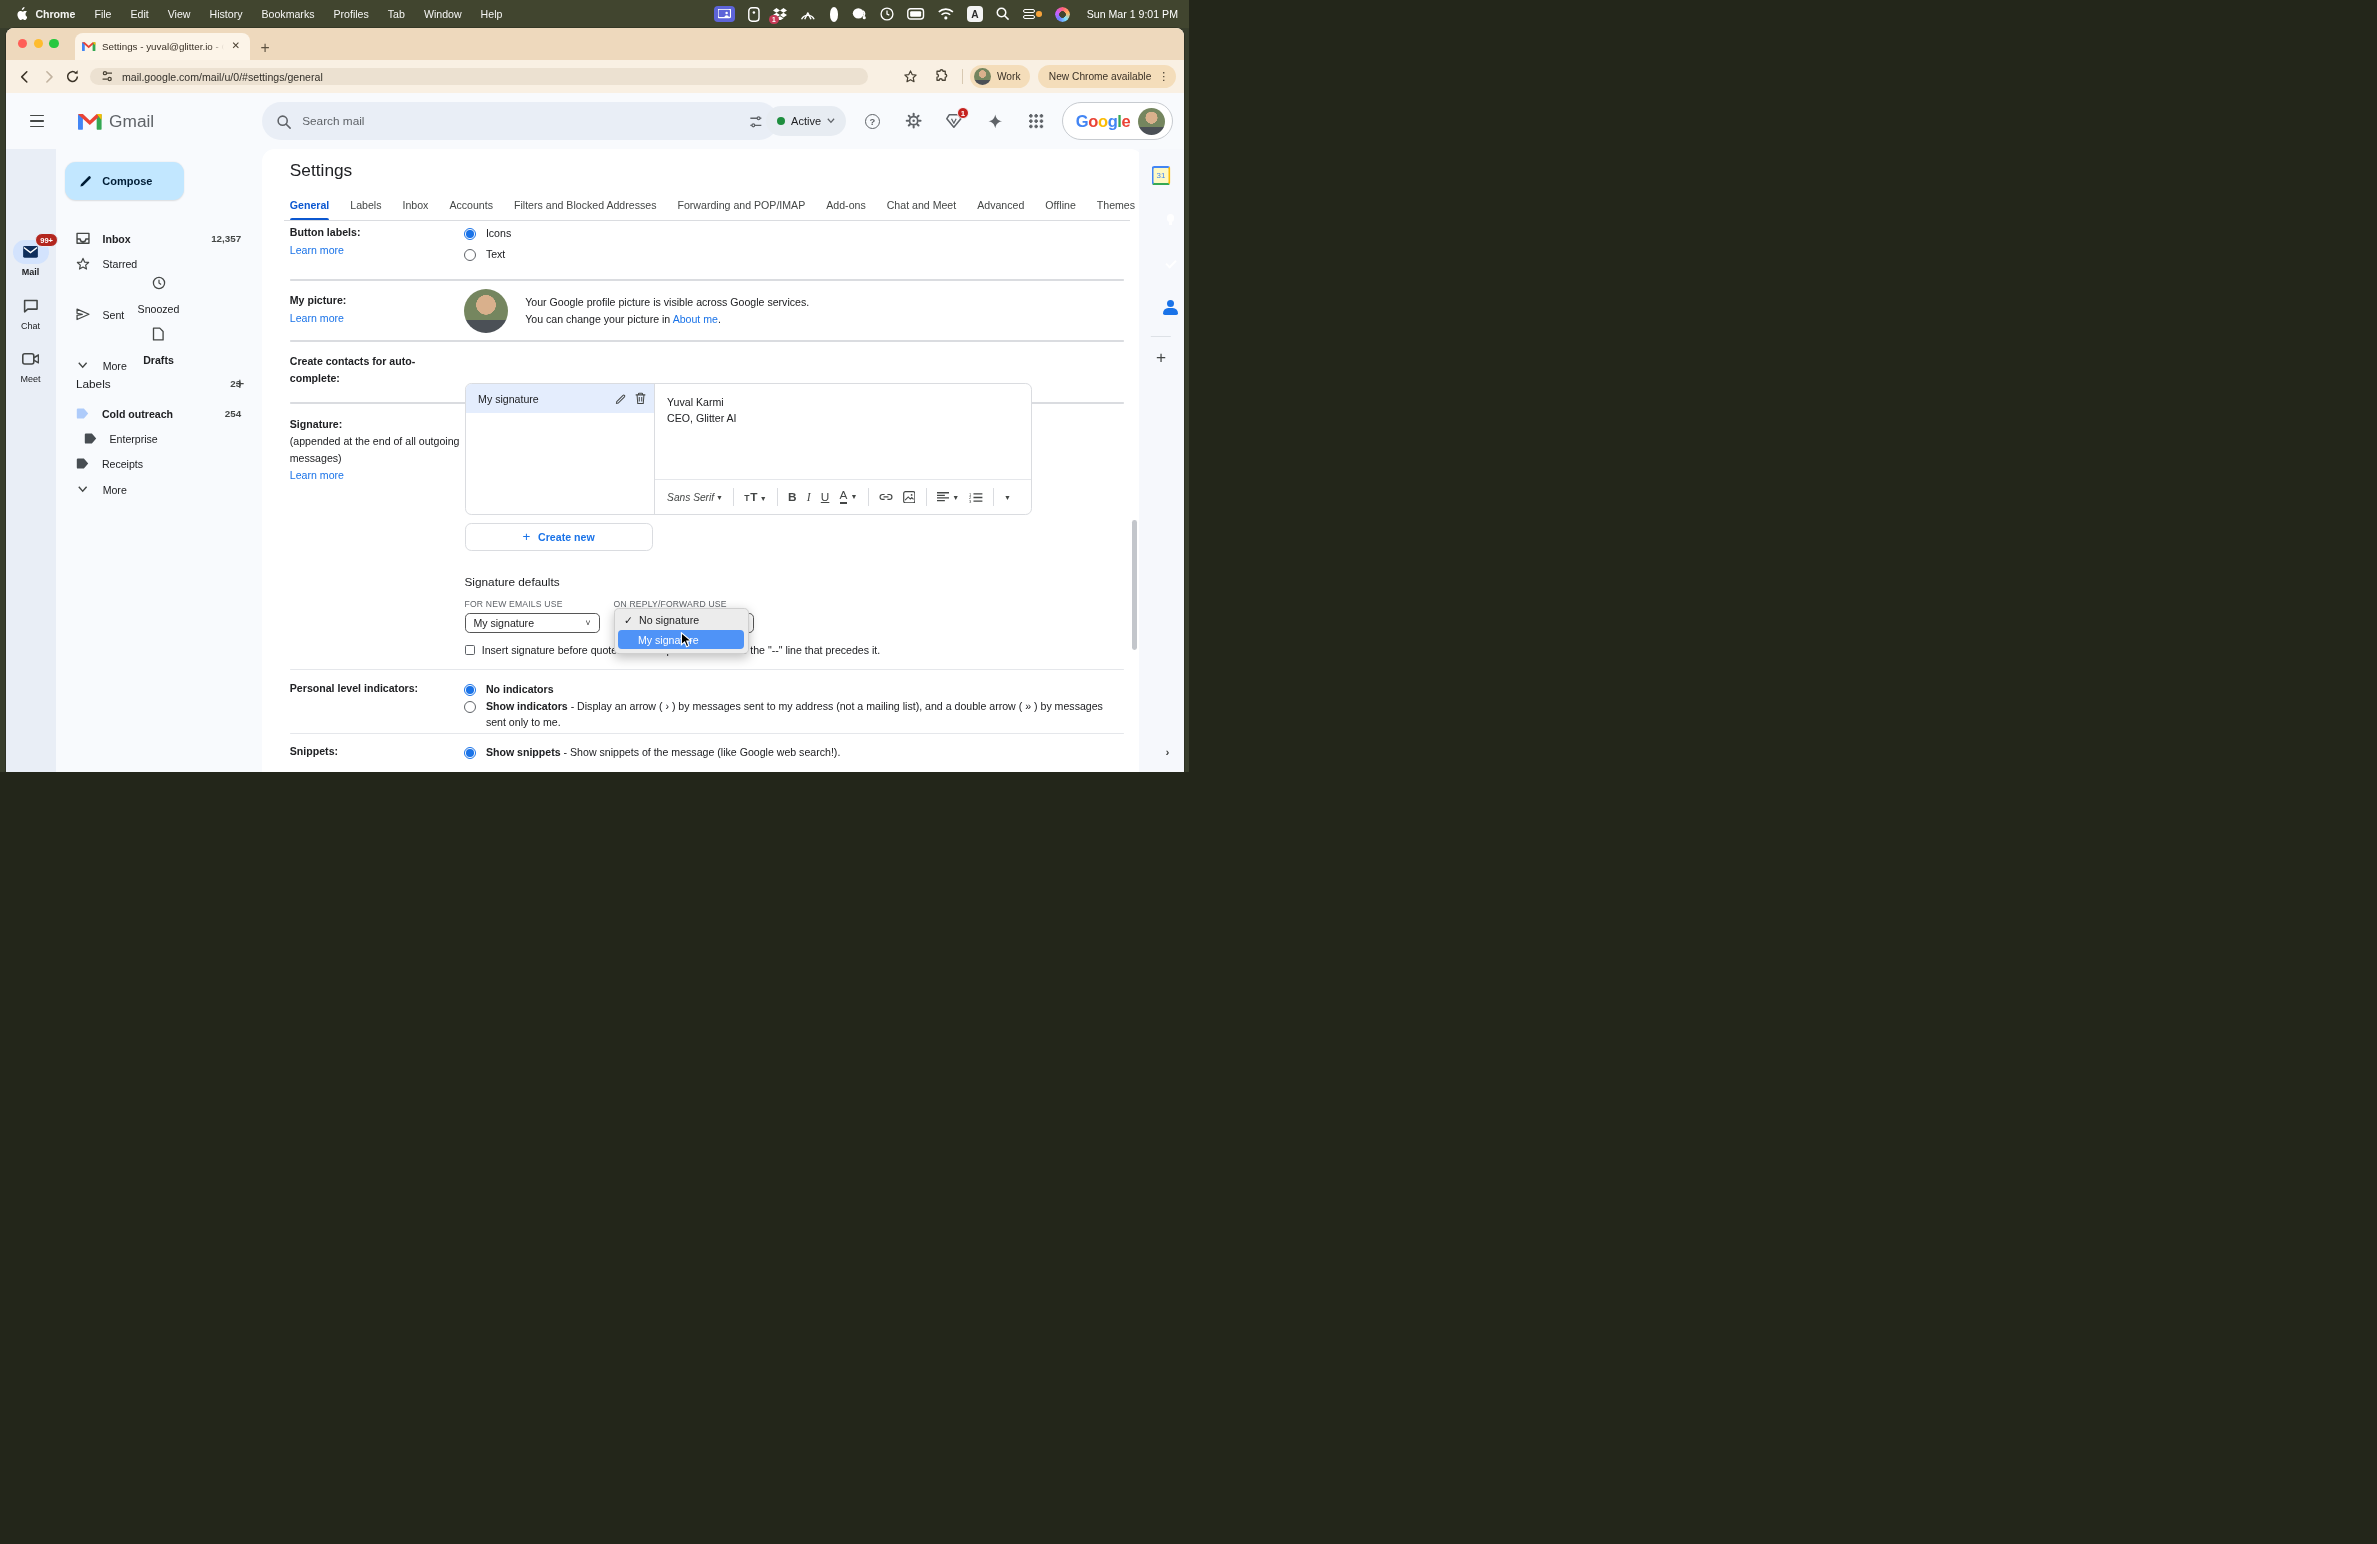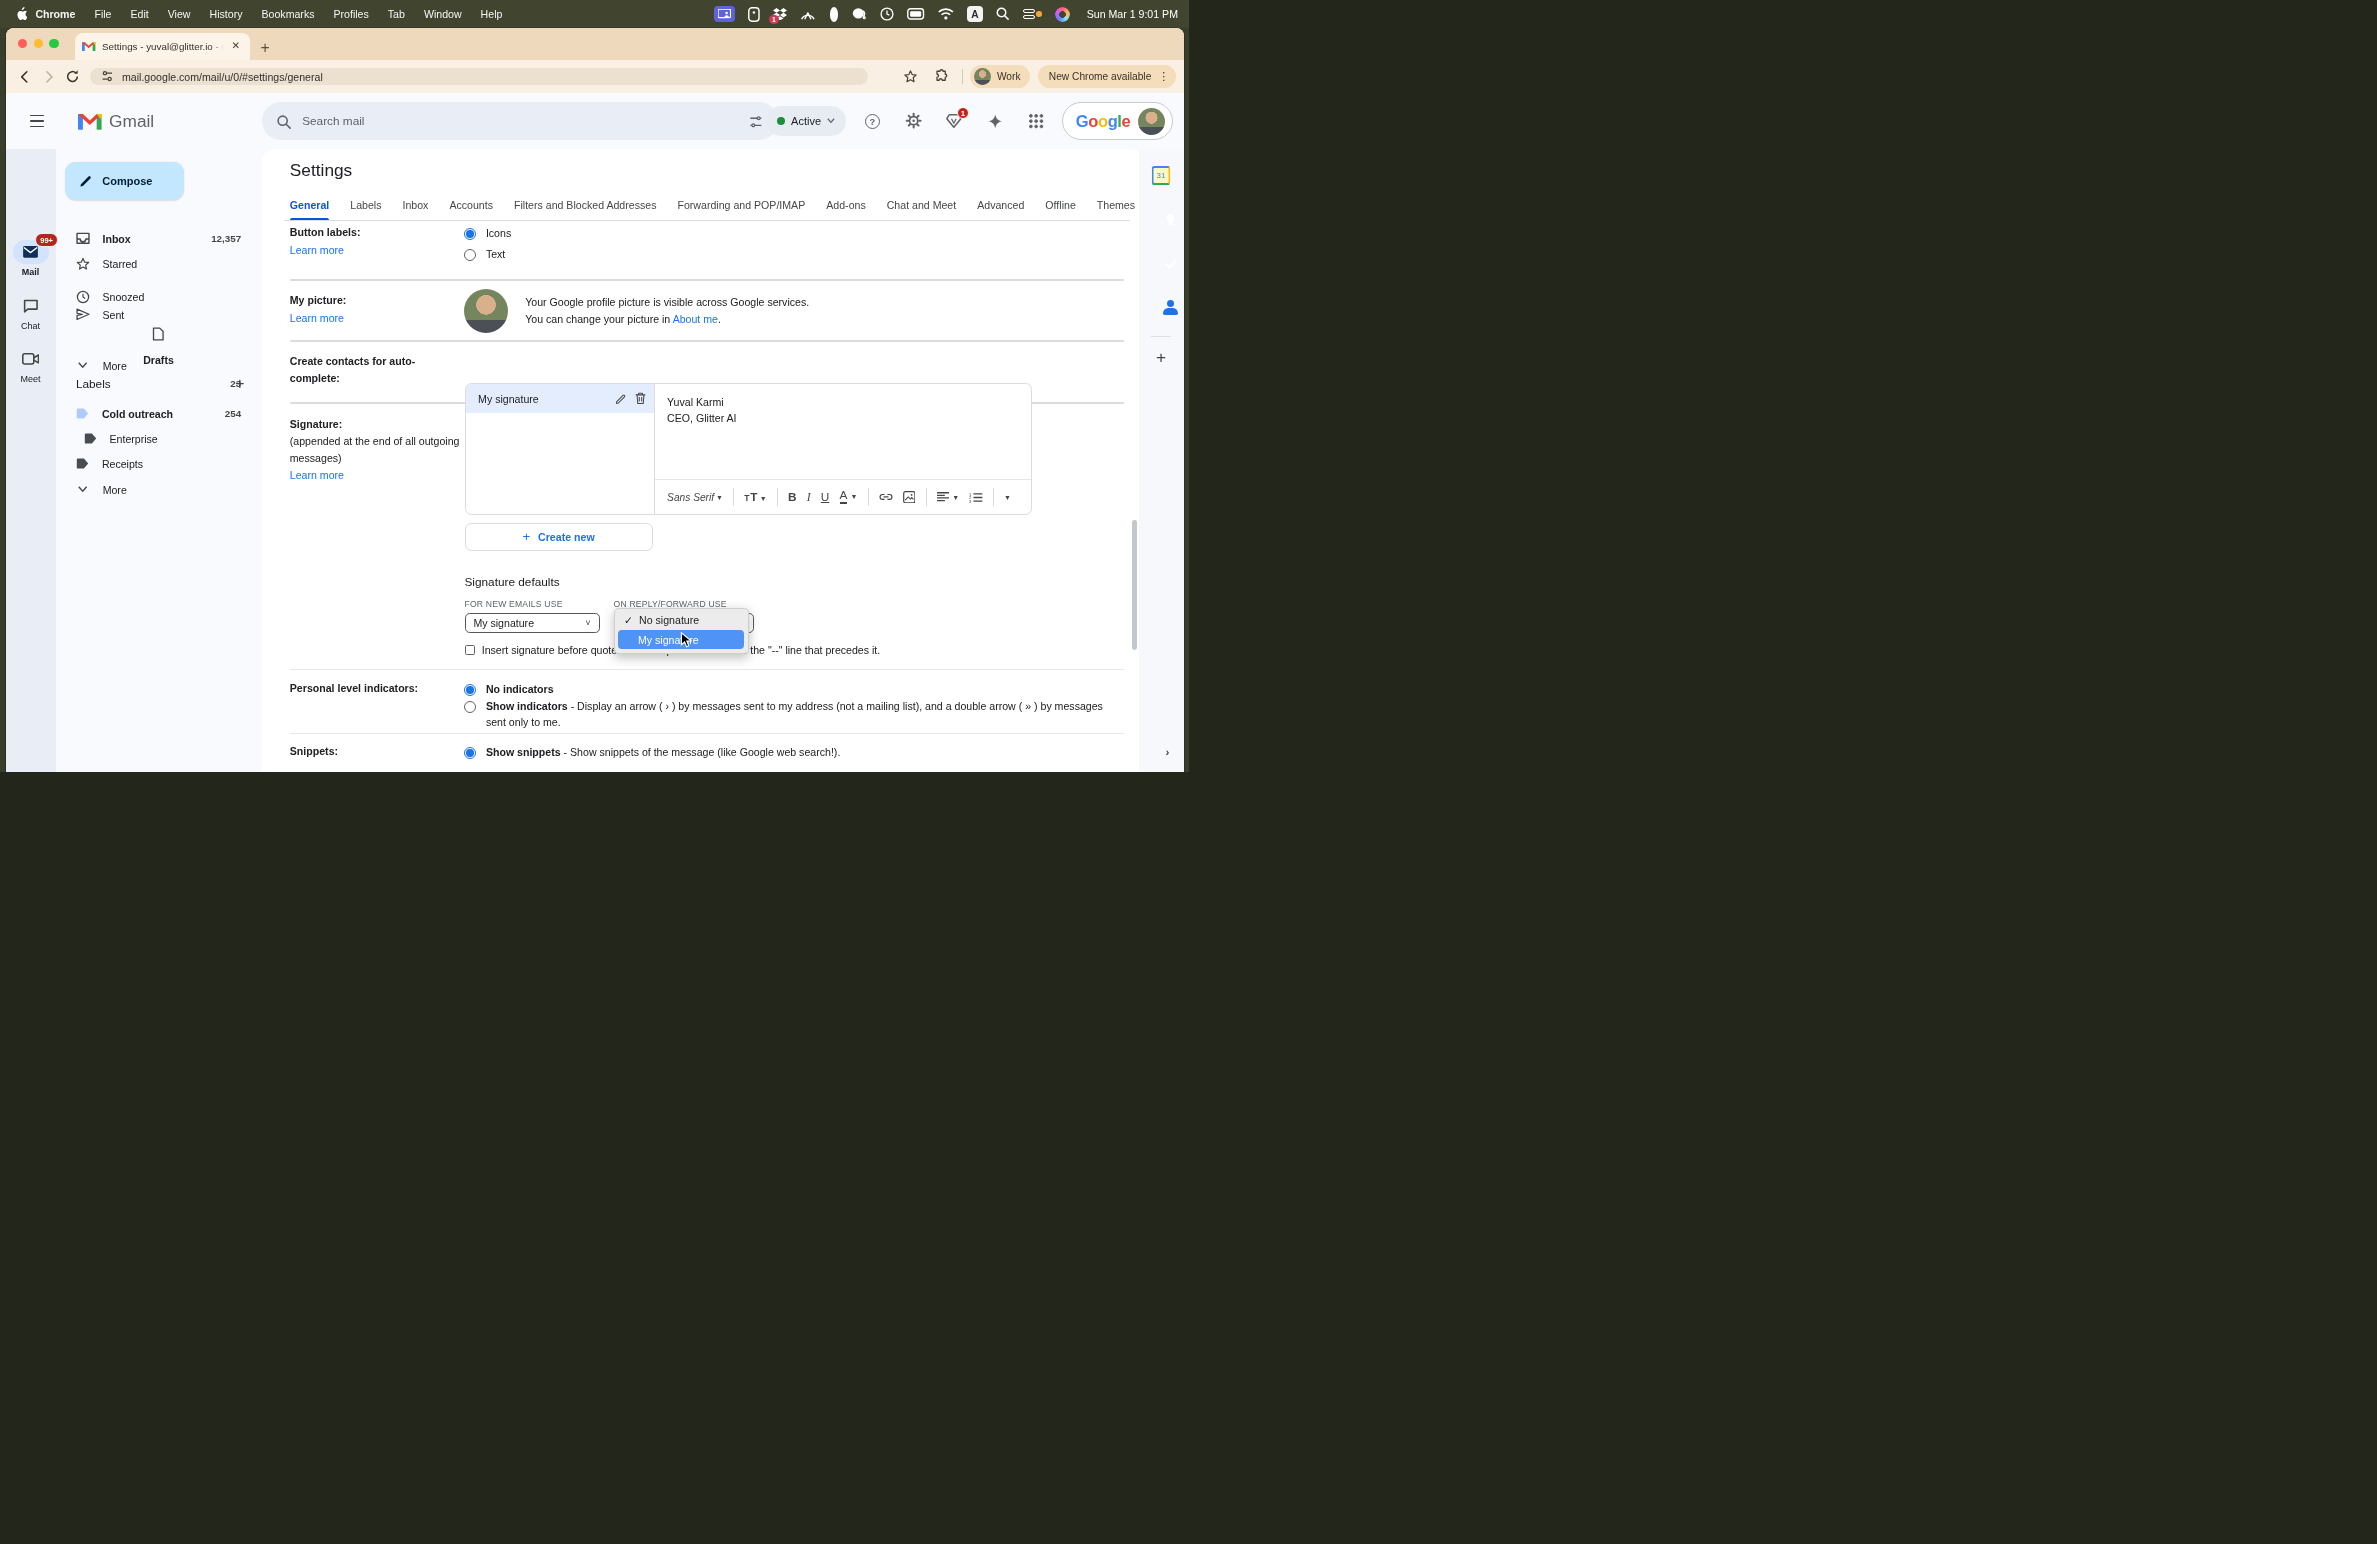--- a/index.html
+++ b/index.html
@@ -441,21 +441,21 @@
               </svg>
             <span>Inbox</span>
               <span class="cnt">12,357</span>
           </div>
           <div class="nav-item" style="top:102px;">
             <svg width="14" height="14" viewBox="0 0 20 20">
                 <path d="M10 2 L12.3 7.2 L18 7.8 L13.8 11.6 L15 17.2 L10 14.3 L5 17.2 L6.2 11.6 L2 7.8 L7.7 7.2 Z" fill="none" stroke="#444746" stroke-width="1.7" stroke-linejoin="round"></path>
               </svg>
             <span>Starred</span>
           </div>
-          <div class="nav-item" style="top:135px;">
+          <div class="nav-item" style="top:127px;flex-direction:column;">
             <svg width="14" height="14" viewBox="0 0 20 20">
                 <circle cx="10" cy="10" r="8" fill="none" stroke="#444746" stroke-width="1.8"></circle>
                 <path d="M10 5.5 V10 L13 12" fill="none" stroke="#444746" stroke-width="1.7"></path>
               </svg>
             <span>Snoozed</span>
           </div>
           <div class="nav-item" style="top:153px;">
             <svg width="14" height="12.6" viewBox="0 0 20 18">
                 <path d="M1.5 1.5 L18.5 9 L1.5 16.5 L1.5 10.5 L9 9 L1.5 7.5 Z" fill="none" stroke="#444746" stroke-width="1.8" stroke-linejoin="round"></path>
               </svg>

